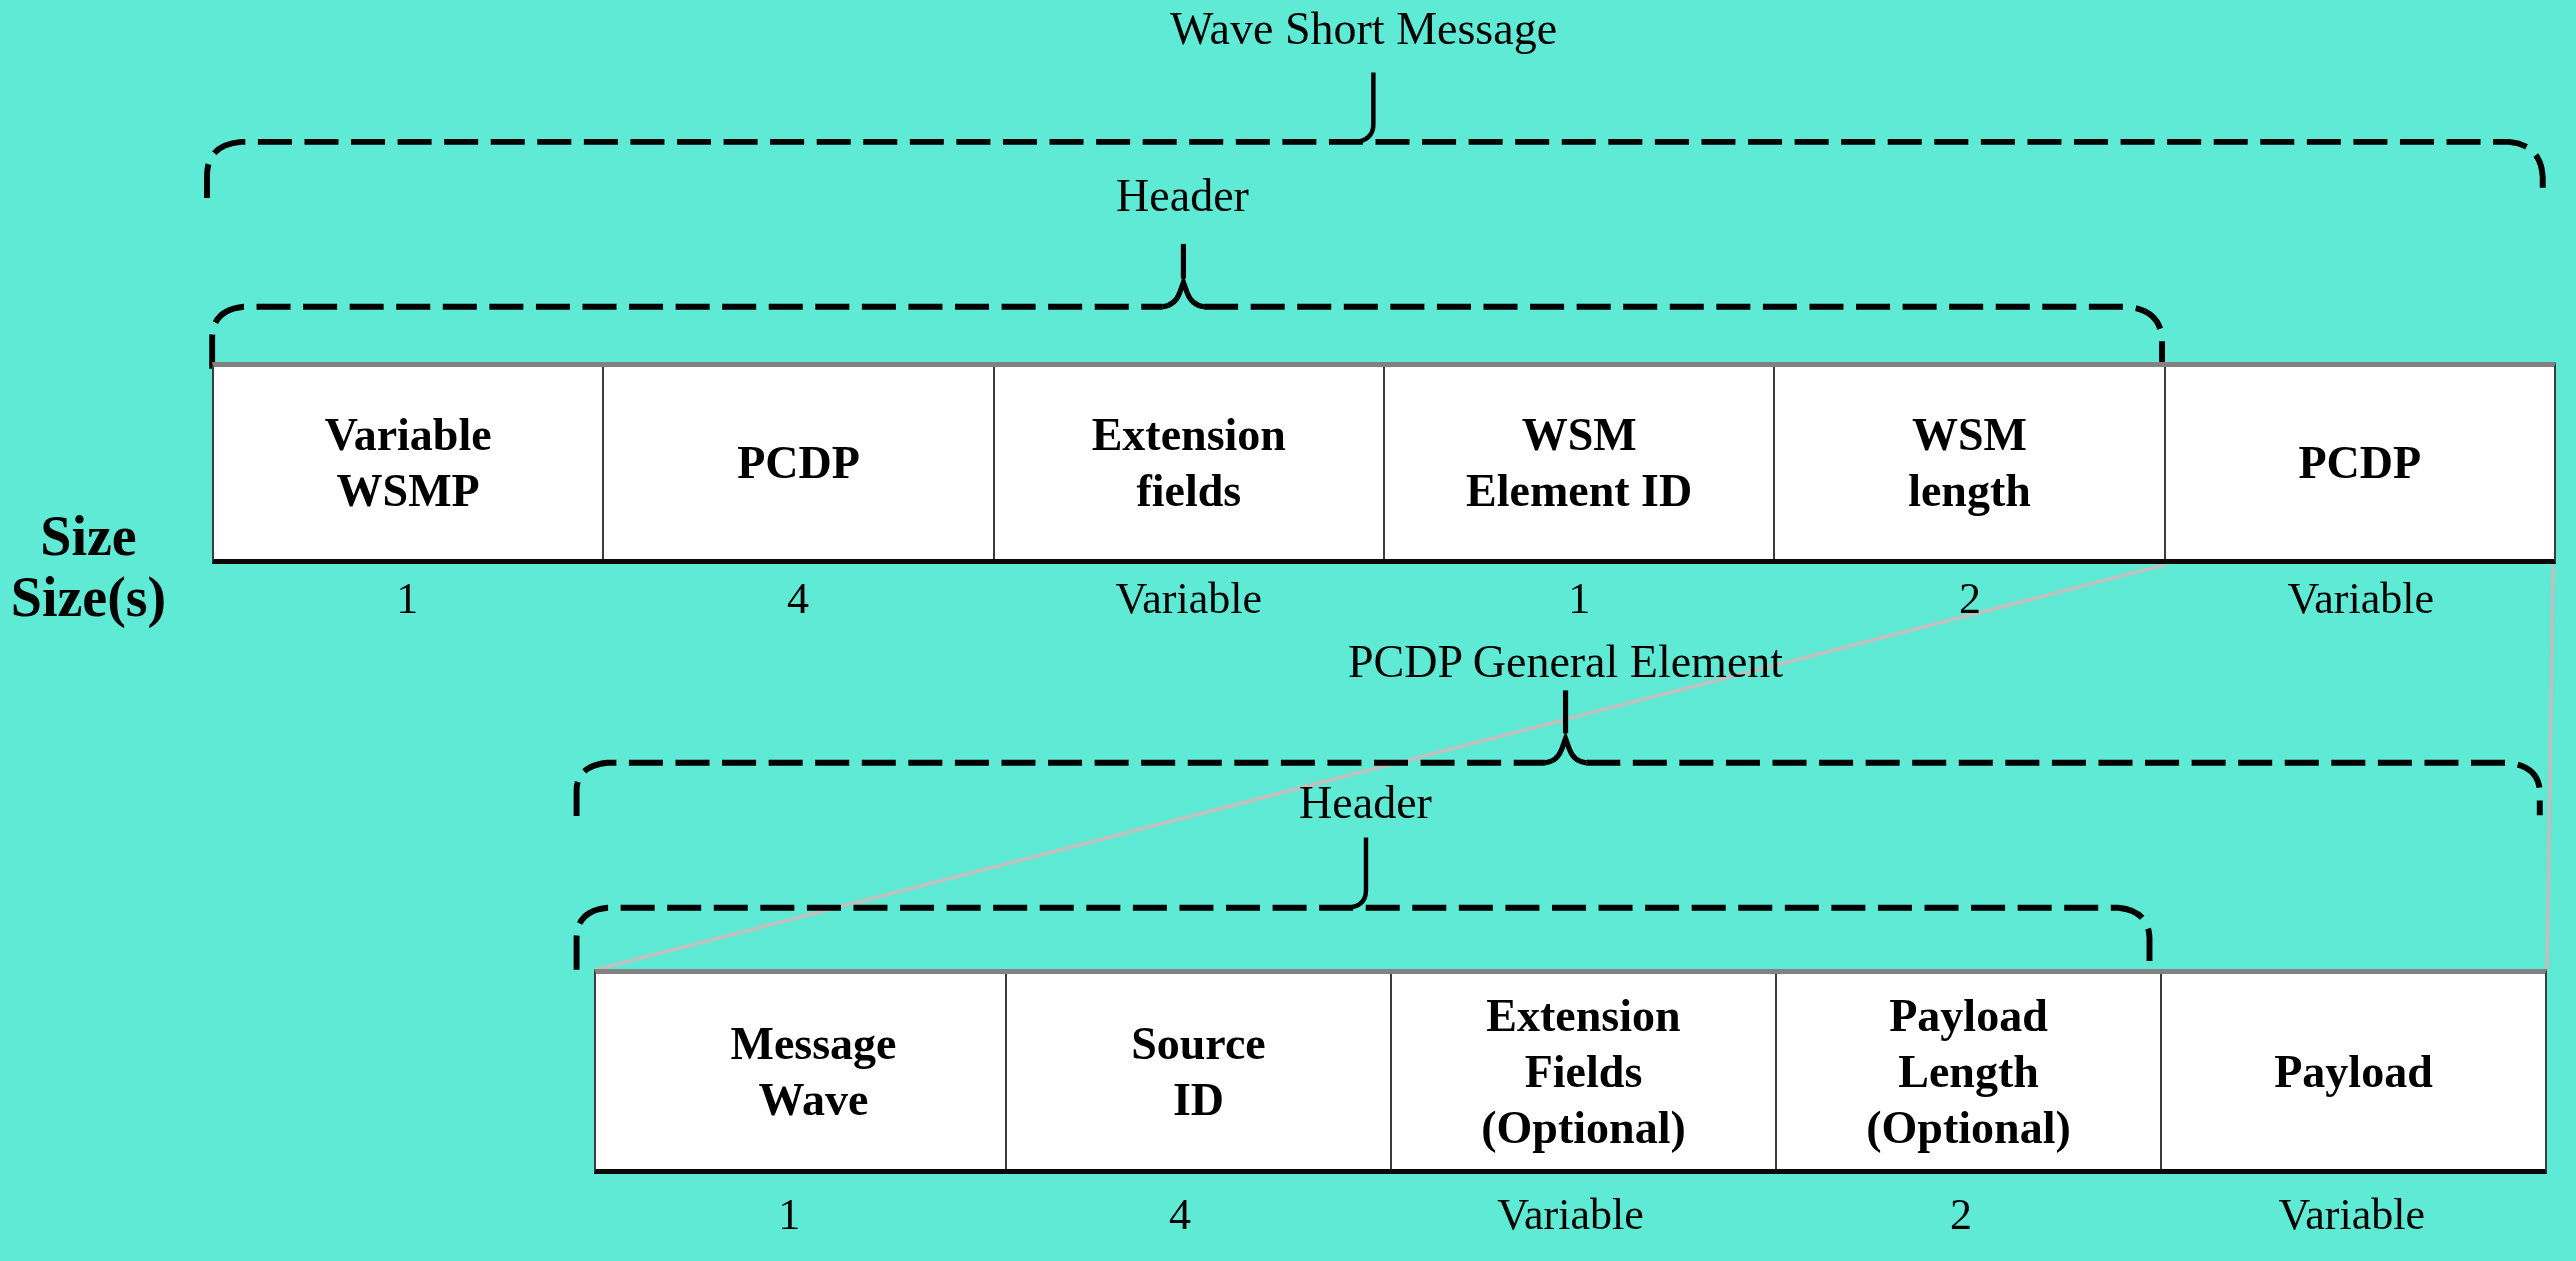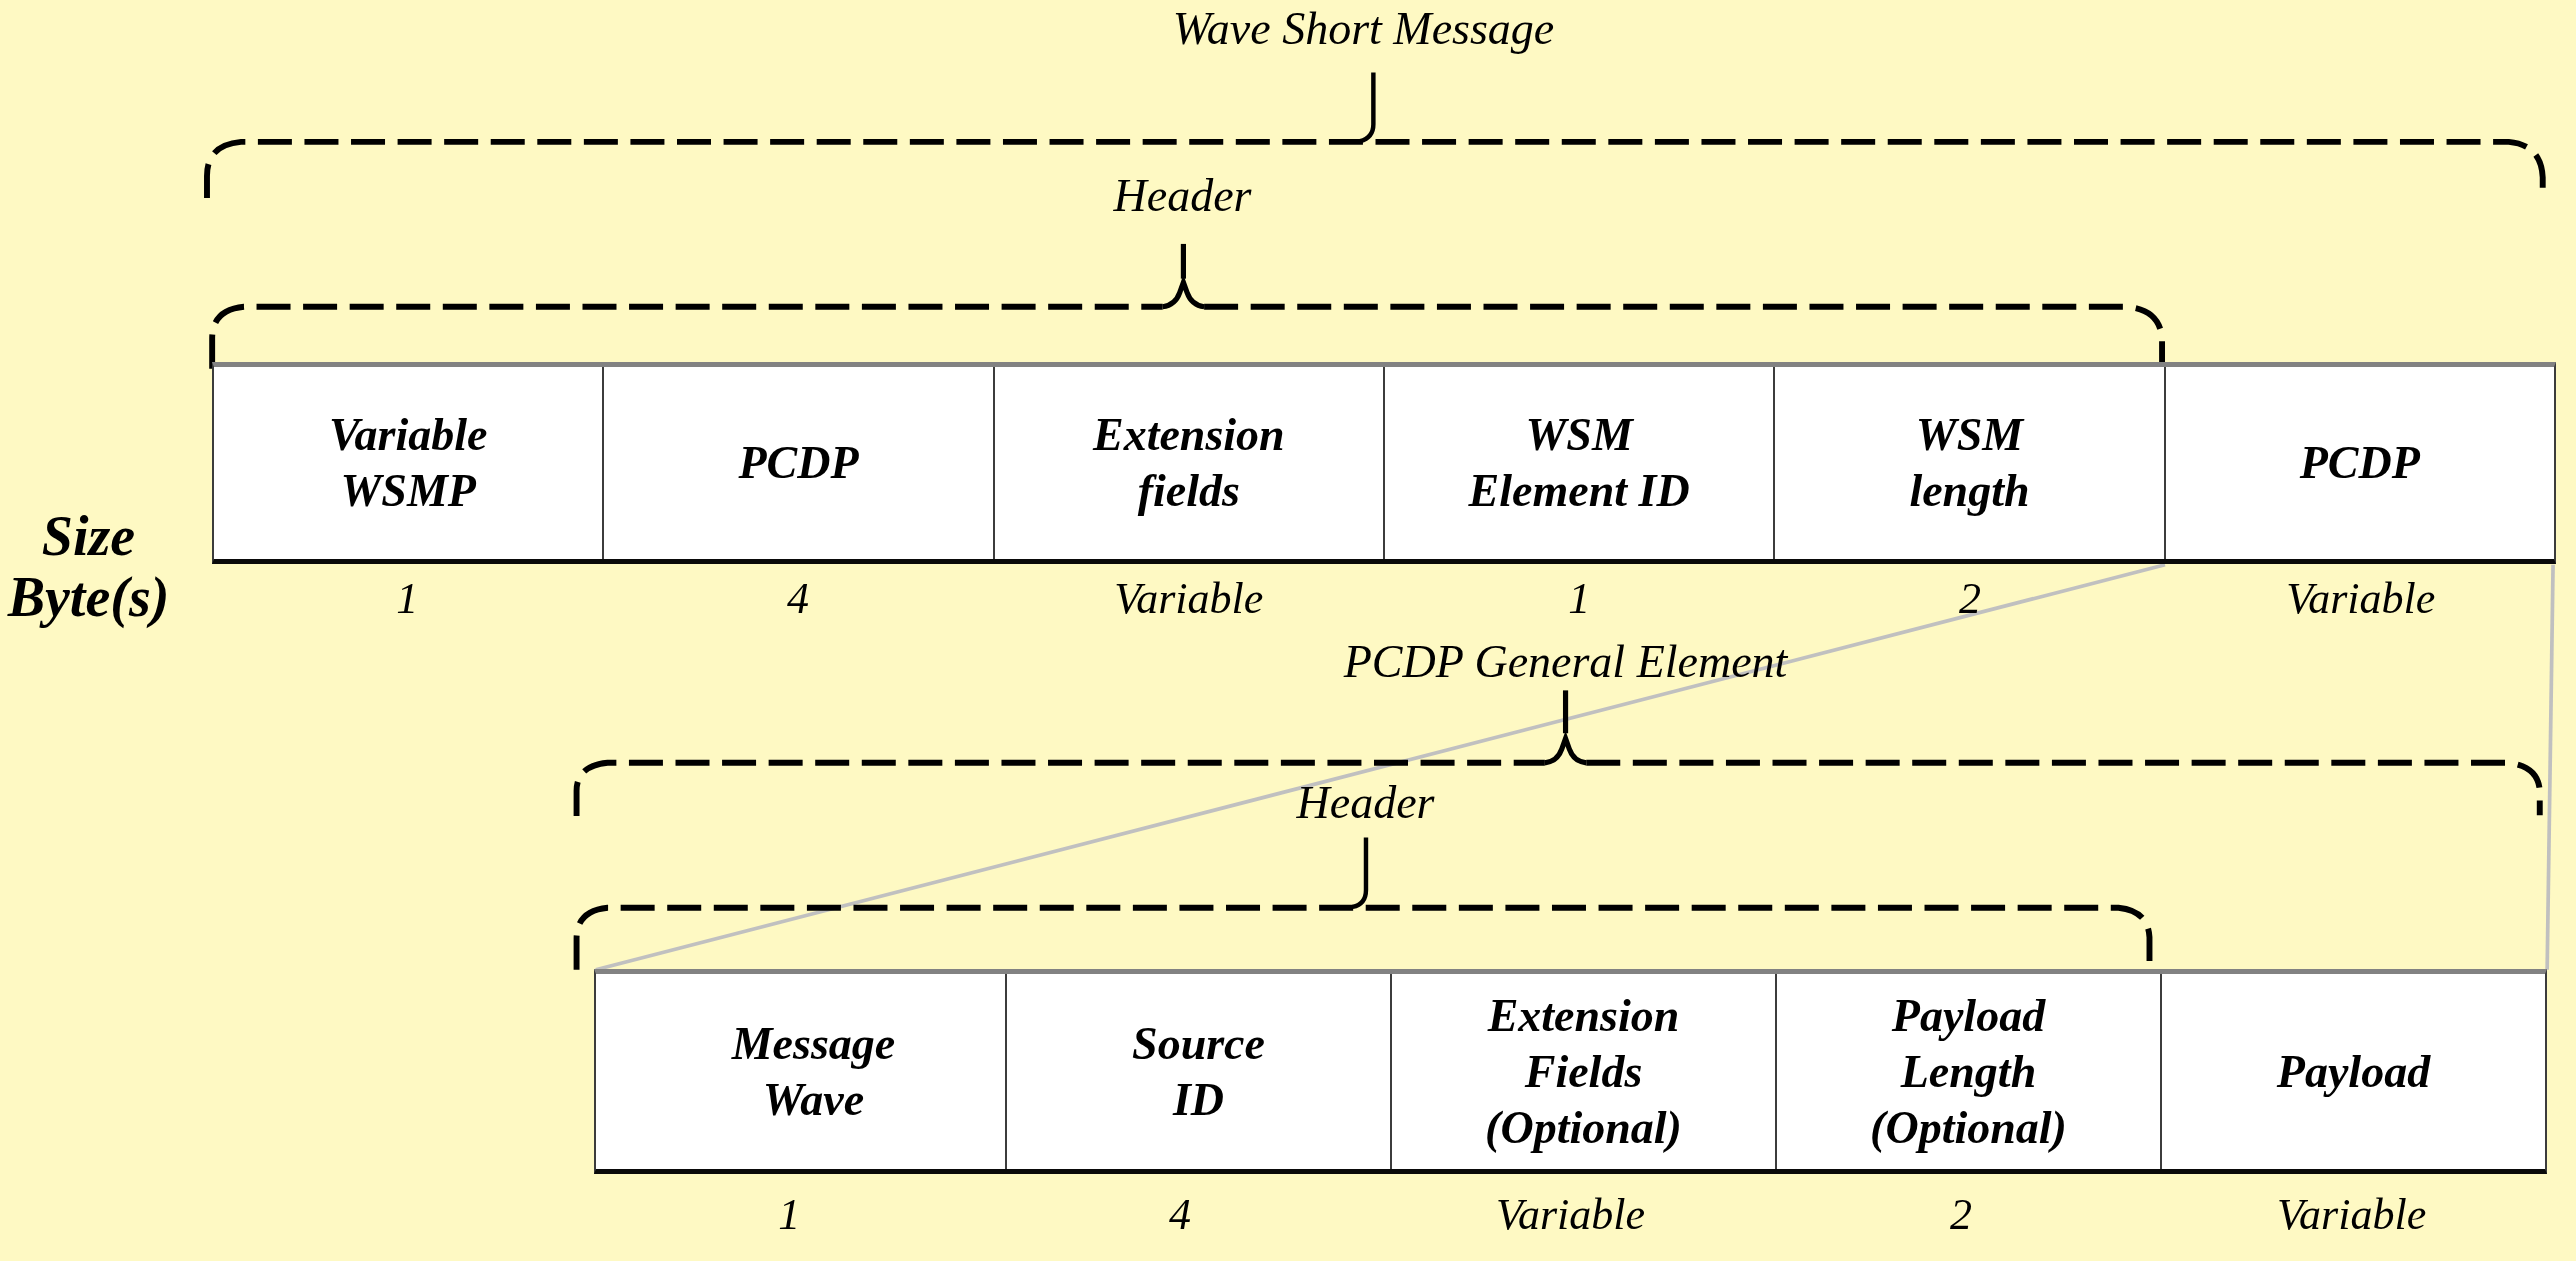--- a/index.html
+++ b/index.html
@@ -1,23 +1,22 @@
 <!DOCTYPE html>
 <html style="font-size:12px"><head>
 <meta charset="utf-8">
 <style>
   html,body{margin:0;padding:0;background:#ffffff;}
   .stage{
     position:relative;
     width:2576px;height:1261px;
-    background:#fef9c3;
+    background:#5eead4;
     font-family:"Liberation Serif","DejaVu Serif",serif;
     color:#000;
     overflow:hidden;
-    font-style:italic;
   }
   .overlay{position:absolute;left:0;top:0;width:2576px;height:1261px;pointer-events:none;}
   .label{position:absolute;text-align:center;font-size:46px;line-height:1.1;white-space:nowrap;}
   .size-axis{
     position:absolute;left:0px;top:506px;width:177px;
     text-align:center;font-weight:bold;font-size:56px;line-height:61px;
   }
   .ptable{
     position:absolute;display:flex;box-sizing:border-box;
     border-top:5.2px solid #828282;
@@ -63,21 +62,21 @@
 
     <path d="M 780,1312 L 780,1270 Q 780,1232 822,1228 L 2866,1228 Q 2906,1232 2908,1268 L 2908,1300" stroke="#000" stroke-width="8" fill="none" stroke-dasharray="46 17"></path>
     <path d="M 1848,1133 L 1848,1204 Q 1848,1223 1830,1227" stroke="#000" stroke-width="6" fill="none"></path>
   </svg>
 
   <div class="label" style="left:772px;top:4.4px;width:1183px;">Wave Short Message</div>
   <div class="label" style="left:813px;top:171px;width:739px;">Header</div>
 
   <div class="size-axis">
     <div>Size</div>
-    <div>Byte(s)</div>
+    <div>Size(s)</div>
   </div>
 
   <div class="ptable" style="left:212px;top:362px;width:2344px;height:202px;">
     <div class="cell">
       <div>Variable</div>
       <div>WSMP</div>
     </div>
     <div class="cell">
       <div>PCDP</div>
     </div>

